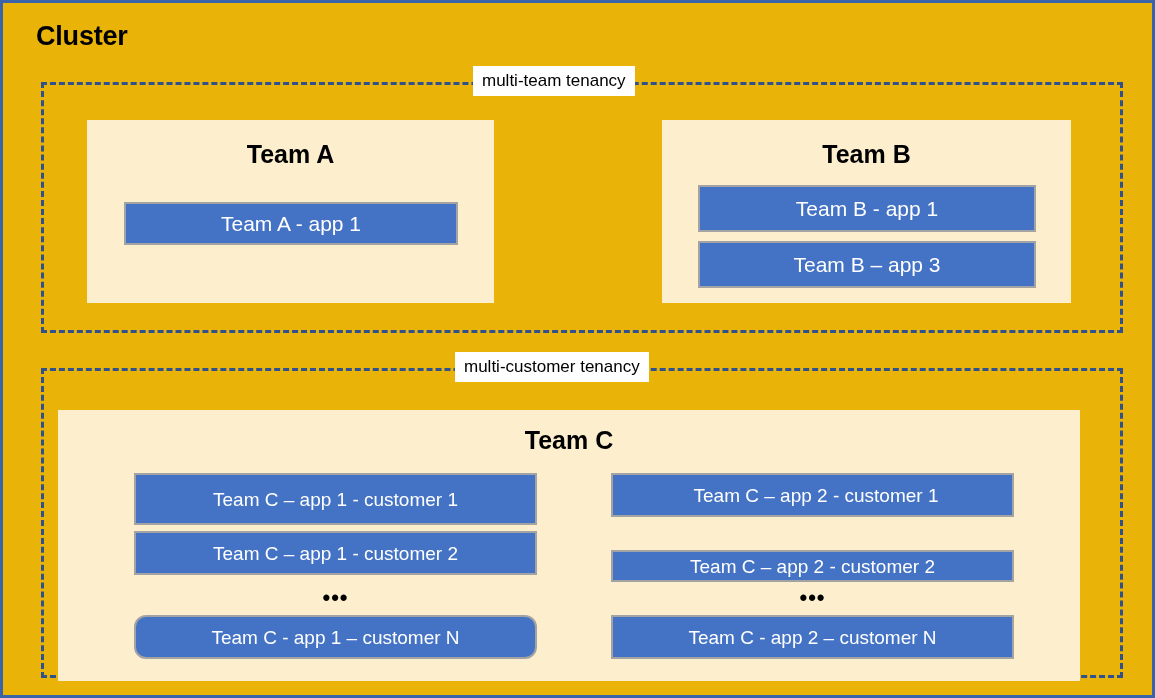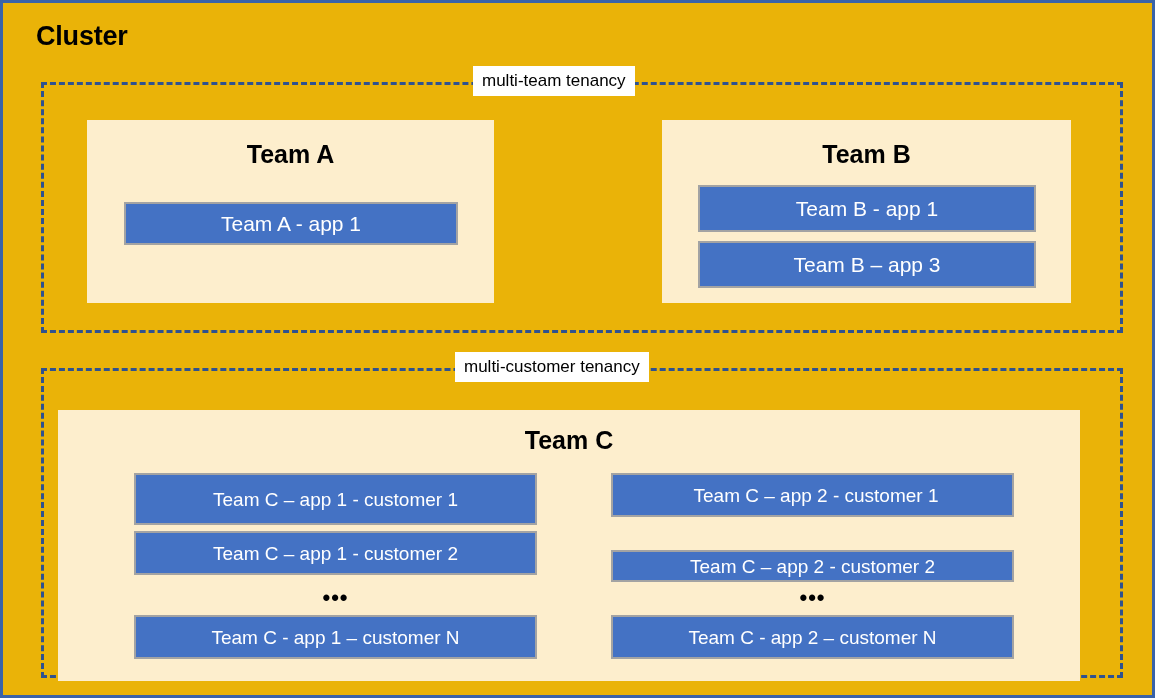--- a/index.html
+++ b/index.html
@@ -117,21 +117,21 @@
   <div class="tenancy" style="left:38px; top:365px; width:1082px; height:310px;"></div>
 
   <div class="tenancy-label" style="left:452px; top:349px;">multi-customer tenancy</div>
 
   <div class="team" style="left:55px; top:407px; width:1022px; height:271px;">
     <div class="team-title" style="top:18px;">Team C</div>
 
     <div class="app small" style="left:76px; top:63px; width:403px; height:52px;">Team C – app 1 - customer 1</div>
     <div class="app small" style="left:76px; top:121px; width:403px; height:44px;">Team C – app 1 - customer 2</div>
     <div class="ellipsis" style="left:76px; top:177px; width:403px;">•••</div>
-    <div class="app small" style="left:76px; top:205px; width:403px; height:44px;">Team C - app 1 – customer N</div>
+    <div class="app small" style="left:76px; top:205px; width:403px; height:44px;border-radius:12px;">Team C - app 1 – customer N</div>
 
     <div class="app small" style="left:553px; top:63px; width:403px; height:44px;padding-left:7px;">Team C – app 2 - customer 1</div>
     <div class="app small" style="left:553px; top:121px; width:403px; height:32px;margin-top:19px;">Team C – app 2 - customer 2</div>
     <div class="ellipsis" style="left:553px; top:177px; width:403px;">•••</div>
     <div class="app small" style="left:553px; top:205px; width:403px; height:44px;">Team C - app 2 – customer N</div>
   </div>
 
 </div>
 
 </body></html>

